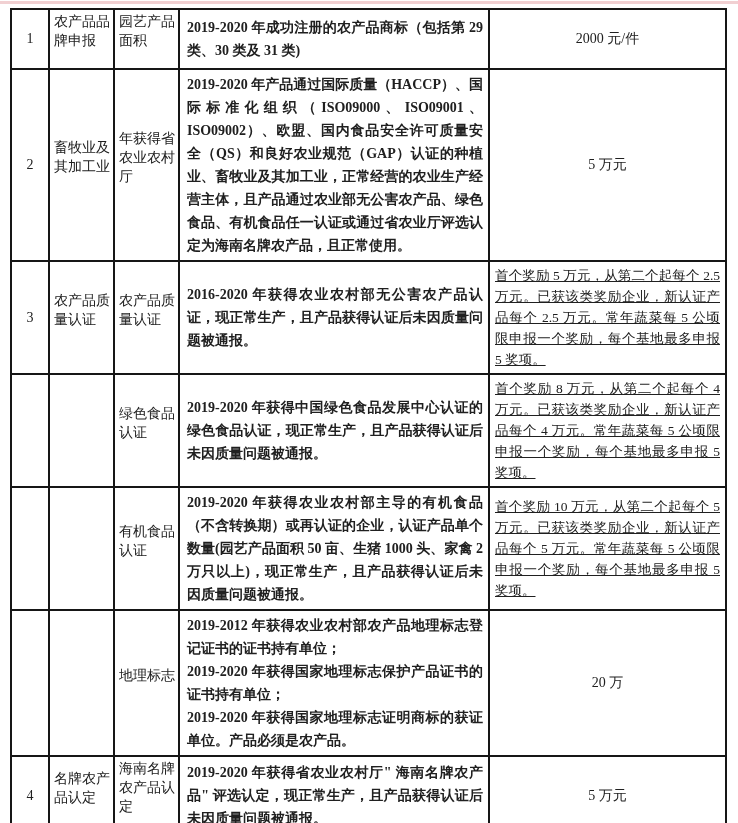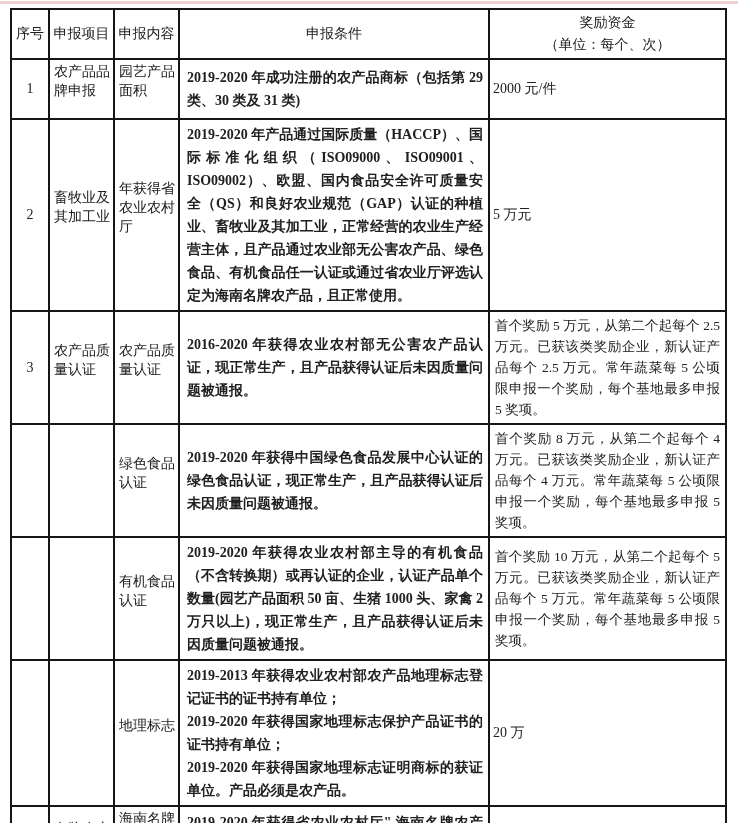--- a/index.html
+++ b/index.html
@@ -24,22 +24,22 @@
     font-size:14px;
     vertical-align:middle;
     overflow:hidden;
     padding:2px 3px;
   }
   th{text-align:center;line-height:22px;}
   .c-no{text-align:center;}
   .c-proj,.c-cont{text-align:justify;line-height:19px;padding:2px 3px 18px 4px;}
   .c-cond{text-align:justify;line-height:23px;padding:3px 5px 3px 7px;font-weight:bold;}
   .c-cond .para{text-align:justify;}
-  .c-rew{text-align:left;line-height:22px;}
-  .c-rew.long{text-align:justify;font-size:13.5px;line-height:21px;padding:3px 5px;}
+  .c-rew{text-align:center;line-height:22px;}
+  .c-rew.long{text-align:justify;font-size:13.5px;line-height:21px;padding:3px 5px;text-decoration:underline;}
   tr.h-head{height:42px;}
   tr.h1{height:47px;}
   tr.h2{height:185px;}
   tr.h3{height:103px;}
   tr.h4{height:95px;}
   tr.h5{height:114px;}
   tr.h6{height:135px;}
   tr.h7{height:66px;}
 </style>
 </head>
@@ -49,30 +49,20 @@
 
 <table class="doc">
   <colgroup>
     <col style="width:38px">
       <col style="width:65px">
       <col style="width:65px">
       <col style="width:310px">
       <col style="width:237px">
   </colgroup>
   <tbody>
-    <tr class="h-head">
-      <th>序号</th>
-      <th>申报项目</th>
-      <th>申报内容</th>
-      <th>申报条件</th>
-      <th>
-        <div>奖励资金</div>
-        <div>（单位：每个、次）</div>
-      </th>
-    </tr>
 
     <tr class="h1">
       <td class="c-no">1</td>
       <td class="c-proj">农产品品牌申报</td>
       <td class="c-cont">园艺产品面积</td>
       <td class="c-cond">2019-2020 年成功注册的农产品商标（包括第 29 类、30 类及 31 类)</td>
       <td class="c-rew">2000 元/件</td>
     </tr>
 
     <tr class="h2">
@@ -105,21 +95,21 @@
       <td class="c-cont">有机食品认证</td>
       <td class="c-cond">2019-2020 年获得农业农村部主导的有机食品（不含转换期）或再认证的企业，认证产品单个数量(园艺产品面积 50 亩、生猪 1000 头、家禽 2 万只以上)，现正常生产，且产品获得认证后未因质量问题被通报。</td>
       <td class="c-rew long">首个奖励 10 万元，从第二个起每个 5 万元。已获该类奖励企业，新认证产品每个 5 万元。常年蔬菜每 5 公顷限申报一个奖励，每个基地最多申报 5 奖项。</td>
     </tr>
 
     <tr class="h6">
       <td class="c-no"></td>
       <td class="c-proj"></td>
       <td class="c-cont">地理标志</td>
       <td class="c-cond">
-        <div class="para">2019-2013 年获得农业农村部农产品地理标志登记证书的证书持有单位；</div>
+        <div class="para">2019-2012 年获得农业农村部农产品地理标志登记证书的证书持有单位；</div>
         <div class="para">2019-2020 年获得国家地理标志保护产品证书的证书持有单位；</div>
         <div class="para">2019-2020 年获得国家地理标志证明商标的获证单位。产品必须是农产品。</div>
       </td>
       <td class="c-rew">20 万</td>
     </tr>
 
     <tr class="h7">
       <td class="c-no">4</td>
       <td class="c-proj">名牌农产品认定</td>
       <td class="c-cont">海南名牌农产品认定</td>

